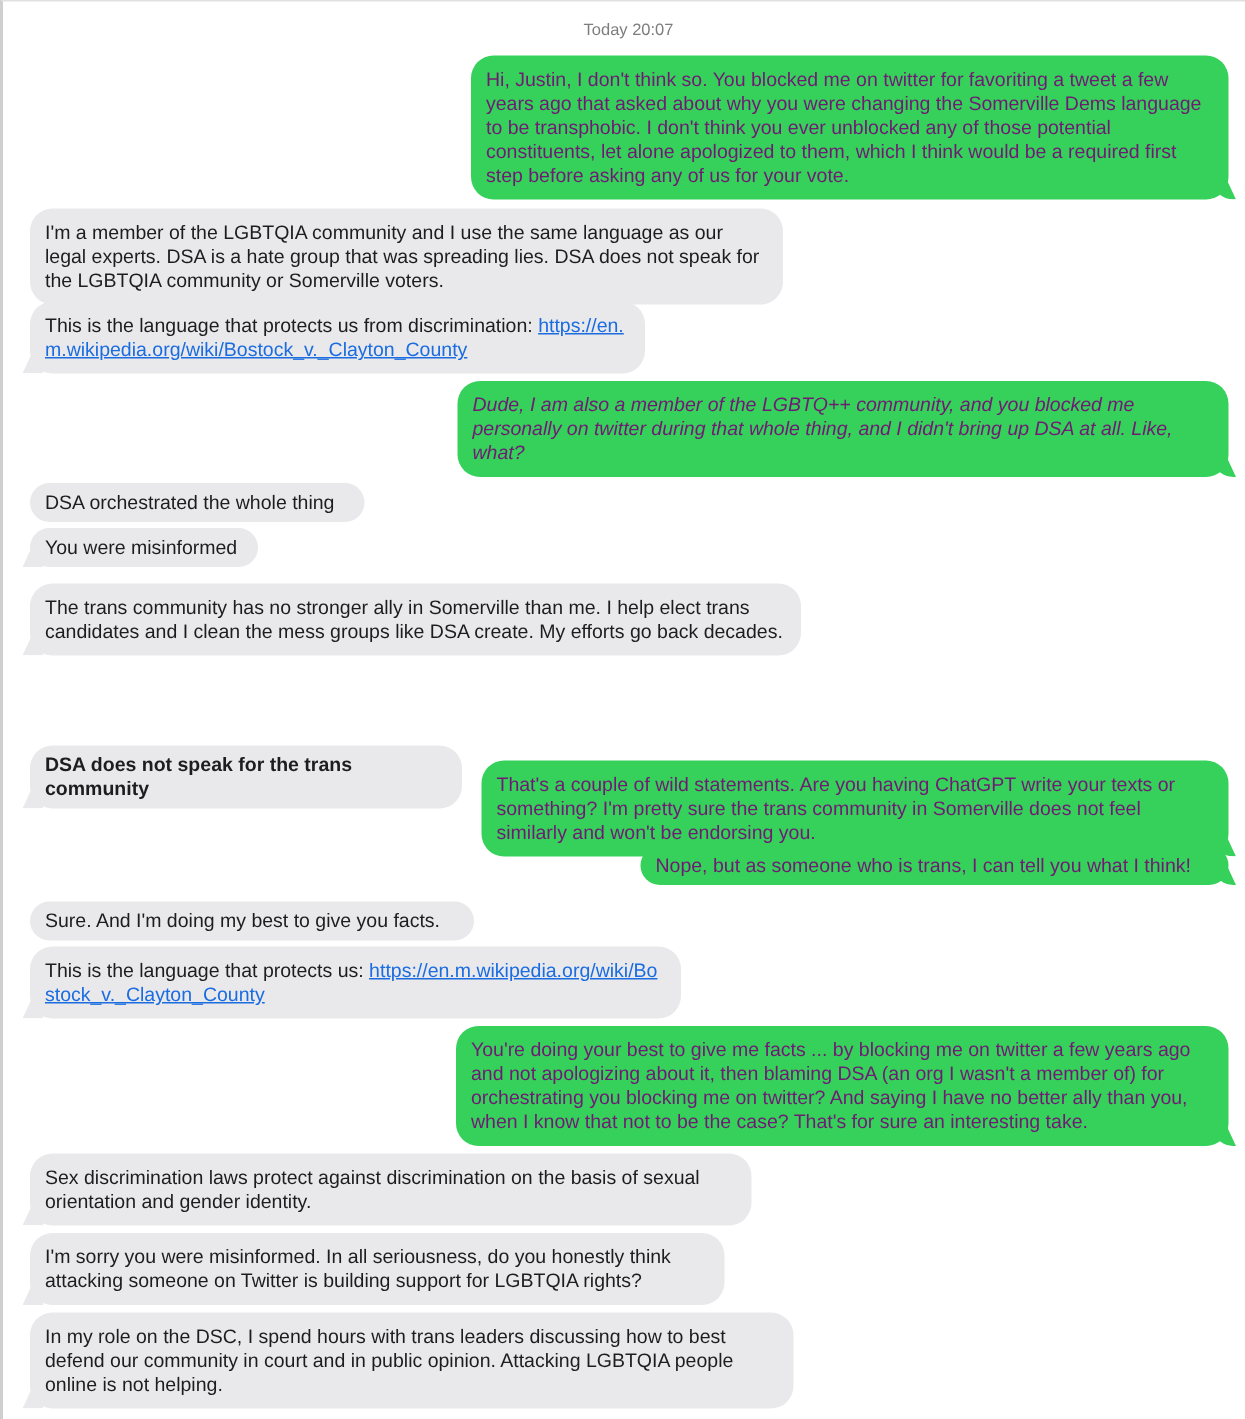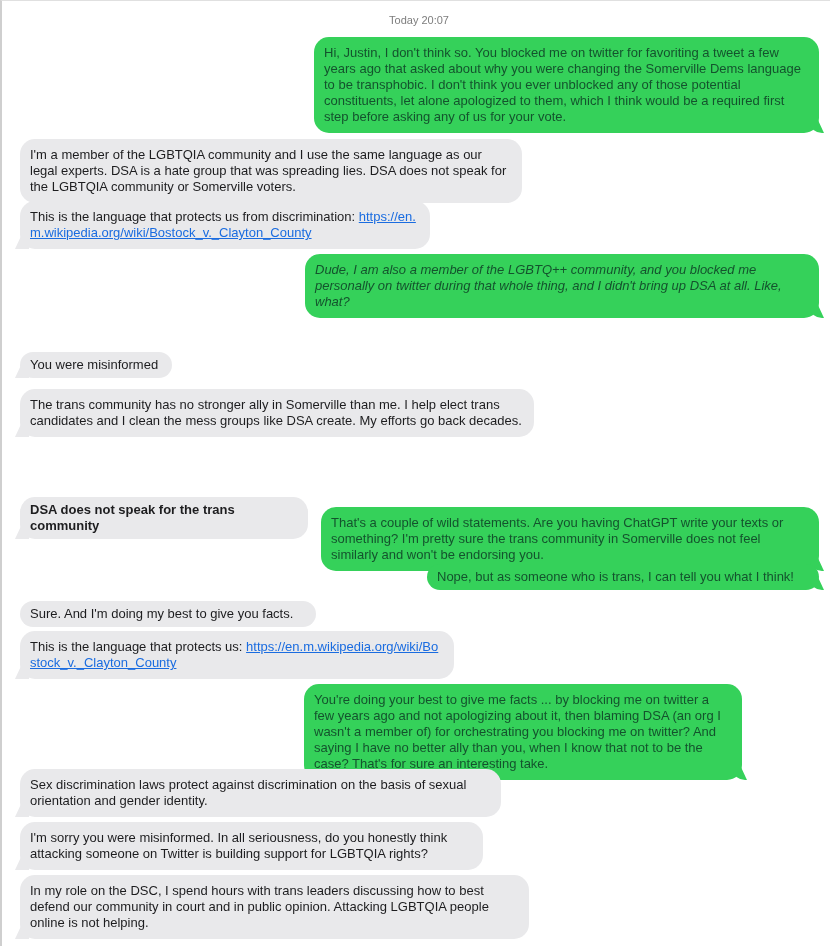--- a/index.html
+++ b/index.html
@@ -4,21 +4,21 @@
   <style>
     html, body { margin: 0; padding: 0; background: #ffffff; }
     body { width: 830px; height: 946px; overflow: hidden; position: relative;
       font-family: "Liberation Sans", sans-serif; }
     .frame { position: absolute; left: 0; top: 0; width: 830px; height: 946px;
       border-left: 2px solid #cfcfcf; border-top: 1px solid #e0e0e0; box-sizing: border-box; }
     .timestamp { position: absolute; top: 13px; left: 0; width: 834px; text-align: center;
       font-size: 11px; color: #7d7d7d; }
     .bubble { position: absolute; font-size: 13px; line-height: 16px;
       padding: 8px 10px; border-radius: 15px; box-sizing: border-box; white-space: normal; }
-    .sent { background: #35d15a; color: #14532d; }
+    .sent { background: #35d15a; color: #701a75; }
     .recv { background: #e9e9eb; color: #1d1d1f; }
     .tail-right::after { content: ""; position: absolute; right: -5px; bottom: 0;
       width: 14px; height: 12px; background: #35d15a;
       border-bottom-left-radius: 12px 10px; clip-path: polygon(0 0, 60% 0, 100% 100%, 0 100%); }
     .tail-left::after { content: ""; position: absolute; left: -5px; bottom: 0;
       width: 14px; height: 12px; background: #e9e9eb;
       clip-path: polygon(40% 0, 100% 0, 100% 100%, 0 100%); }
     a.link { color: #1a6ce0; text-decoration: underline; }
   </style>
 </head>
@@ -36,20 +36,23 @@
   </div>
 
   <div class="bubble recv tail-left" style="left:18px; top:200px; width:410px;">
     <span>This is the language that protects us from discrimination: </span><a class="link" style="word-break:break-all;">https://en.m.wikipedia.org/wiki/Bostock_v._Clayton_County</a>
   </div>
 
   <div class="bubble sent tail-right" style="left:303px; top:253px; width:514px;font-style:italic;">
     <span>Dude, I am also a member of the LGBTQ++ community, and you blocked me personally on twitter during that whole thing, and I didn't bring up DSA at all. Like, what?</span>
   </div>
 
+  <div class="bubble recv" style="left:18px; top:321px; width:223px; padding:5px 10px;">
+    <span>DSA orchestrated the whole thing</span>
+  </div>
 
   <div class="bubble recv tail-left" style="left:18px; top:351px; width:152px; padding:5px 10px;">
     <span>You were misinformed</span>
   </div>
 
   <div class="bubble recv tail-left" style="left:18px; top:388px; width:514px;">
     <span>The trans community has no stronger ally in Somerville than me.  I help elect trans candidates and I clean the mess groups like DSA create. My efforts go back decades.</span>
   </div>
 
   <div class="bubble sent tail-right" style="left:319px; top:458px; width:498px;margin-top:48px;">
@@ -65,21 +68,21 @@
   </div>
 
   <div class="bubble recv" style="left:18px; top:600px; width:296px; padding:5px 10px;">
     <span>Sure. And I'm doing my best to give you facts.</span>
   </div>
 
   <div class="bubble recv tail-left" style="left:18px; top:630px; width:434px;">
     <span>This is the language that protects us: </span><a class="link" style="word-break:break-all;">https://en.m.wikipedia.org/wiki/Bostock_v._Clayton_County</a>
   </div>
 
-  <div class="bubble sent tail-right" style="left:302px; top:683px; width:438px;">
+  <div class="bubble sent tail-right" style="left:302px; top:683px; width:515px;">
     <span>You're doing your best to give me facts ... by blocking me on twitter a few years ago and not apologizing about it, then blaming DSA (an org I wasn't a member of) for orchestrating you blocking me on twitter?  And saying I have no better ally than you, when I know that not to be the case? That's for sure an interesting take.</span>
   </div>
 
   <div class="bubble recv tail-left" style="left:18px; top:768px; width:481px;">
     <span>Sex discrimination laws protect against discrimination on the basis of sexual orientation and gender identity.</span>
   </div>
 
   <div class="bubble recv tail-left" style="left:18px; top:821px; width:463px;">
     <span>I'm sorry you were misinformed.  In all seriousness, do you honestly think attacking someone on Twitter is building support for LGBTQIA rights?</span>
   </div>

